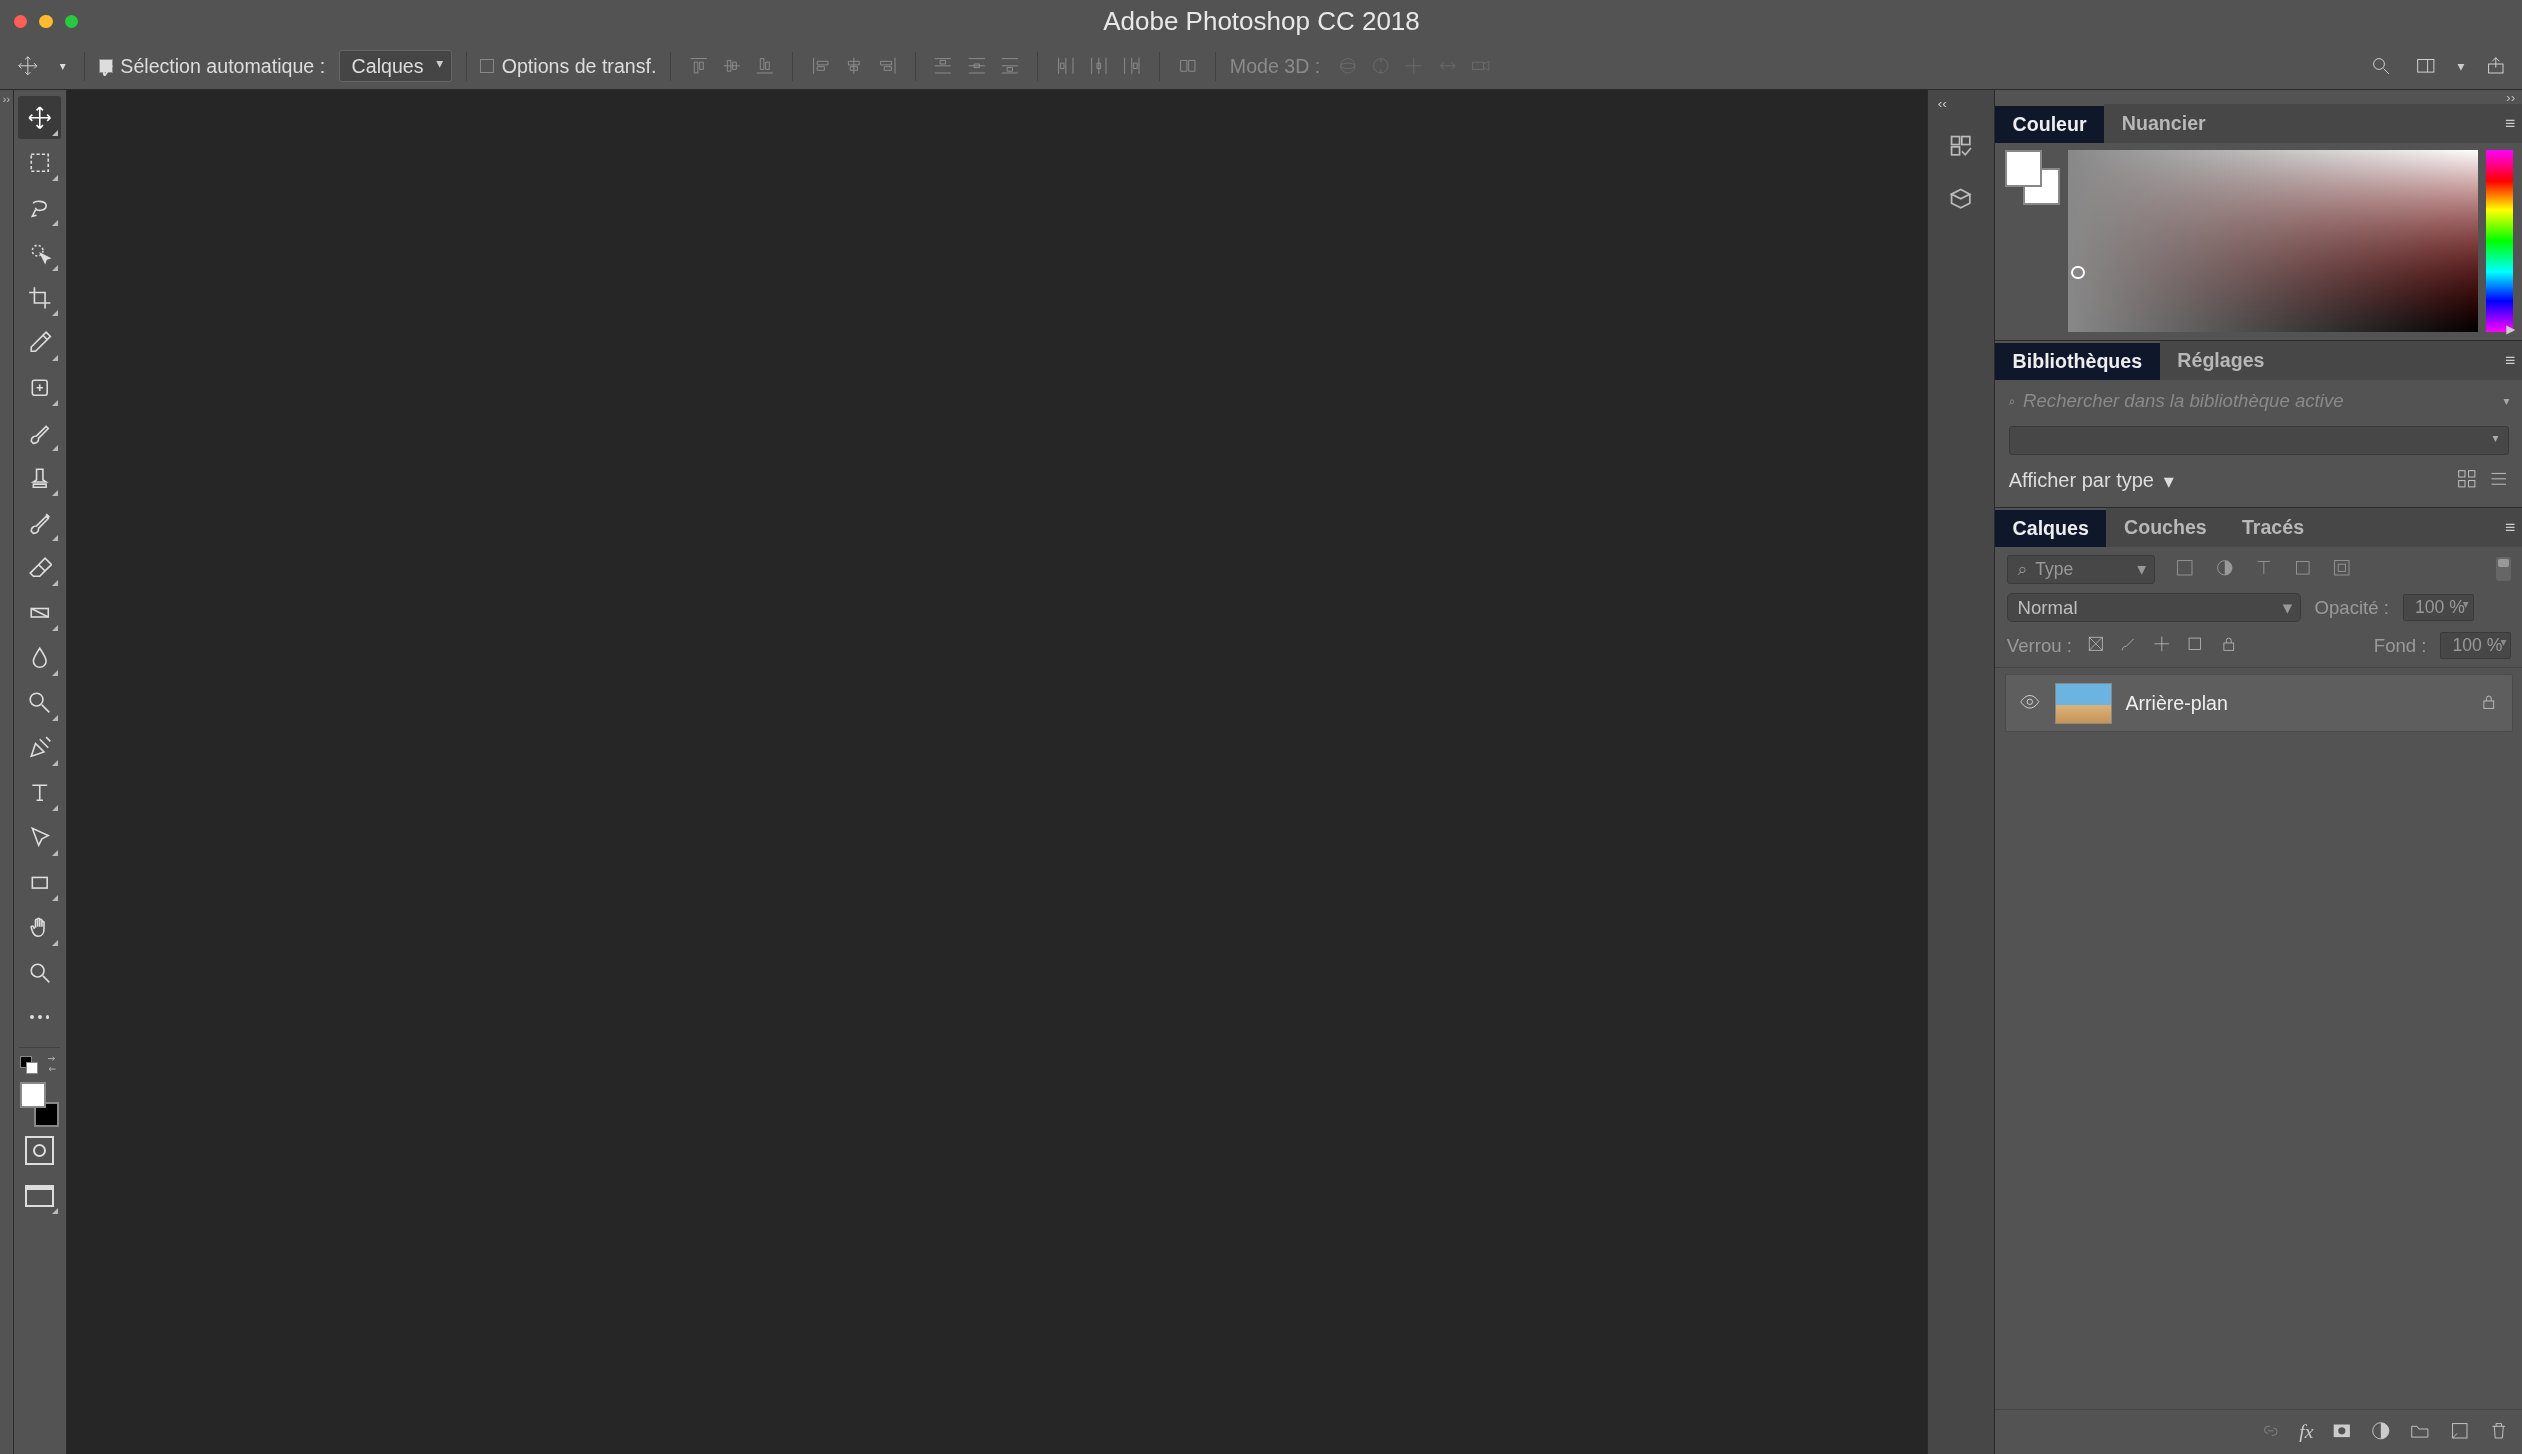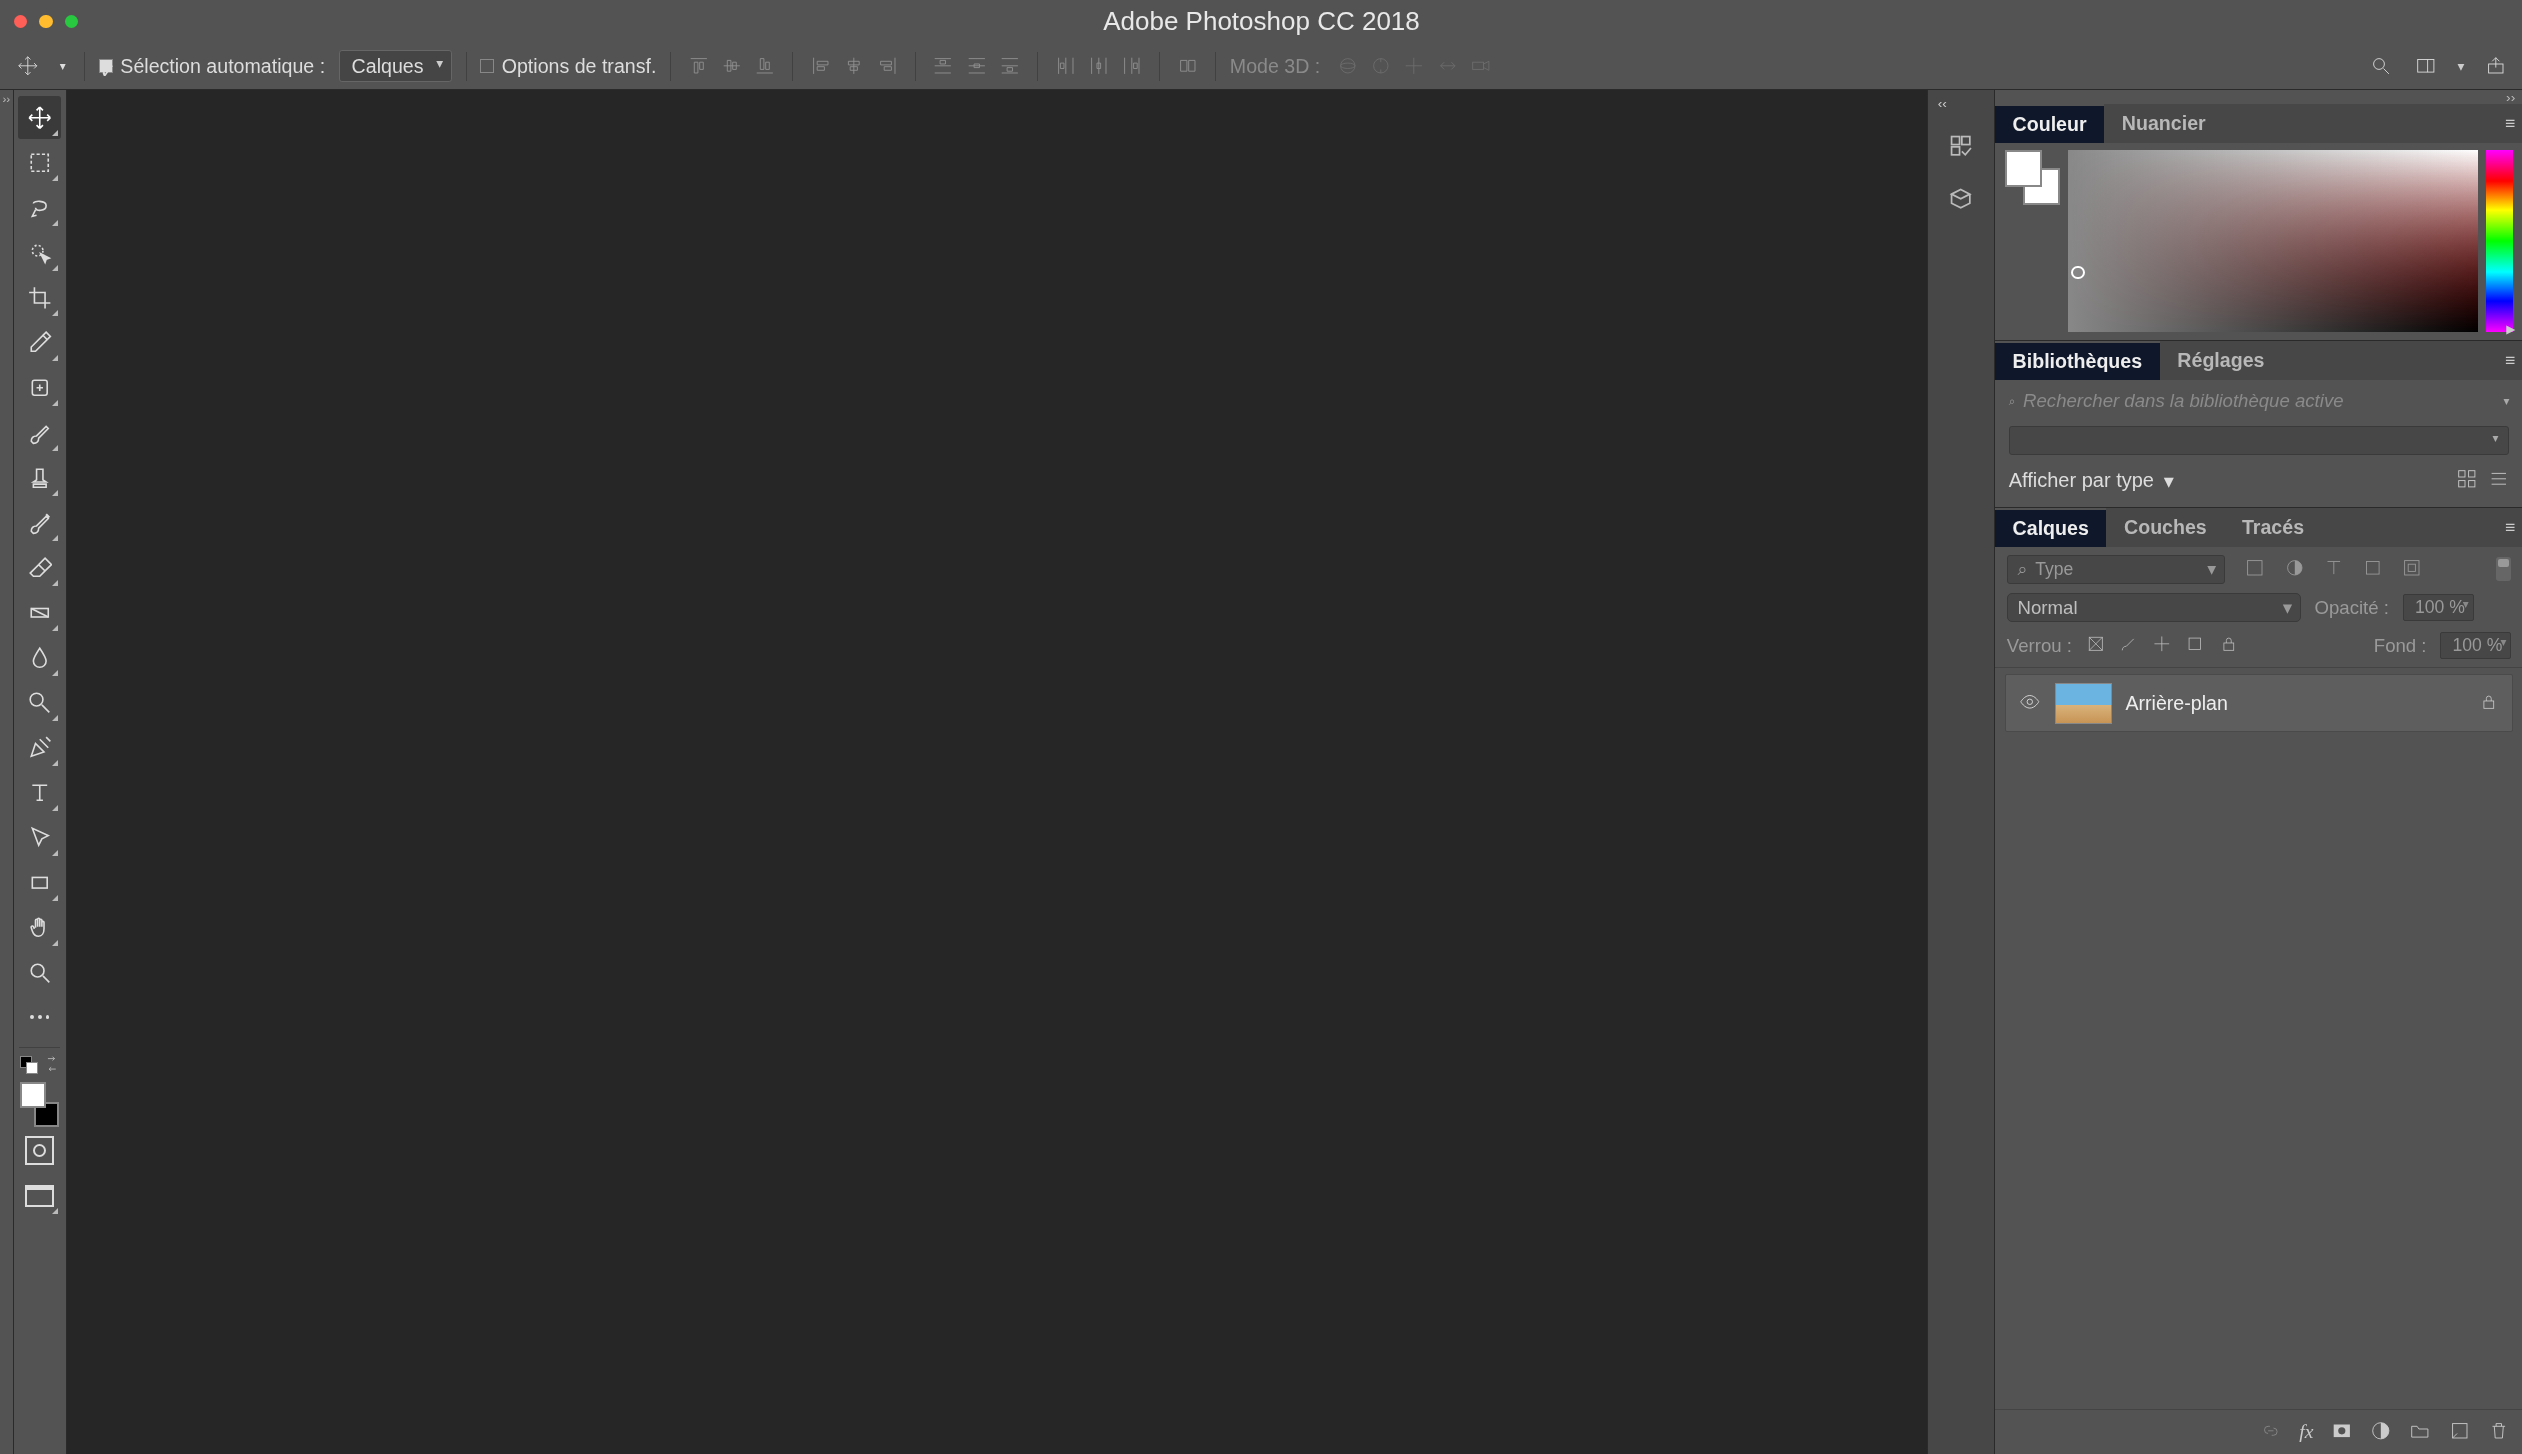--- a/index.html
+++ b/index.html
@@ -166,21 +166,21 @@
 .lib-footer { display:flex; align-items:center; justify-content:flex-end; gap:13.7px; padding:7.8px 11.8px; color:#bbb; font-size:18.6px; border-top:1px solid #444;}
 .lib-footer svg{width:21.6px;height:21.6px;stroke:#bbb;fill:none;}
 .trash-dim { opacity:.4; }
 
 
 .layers-body { display:flex; flex-direction:column; flex:1; min-height:0;}
 .layers-ctrl { padding:7.8px 11.8px; display:flex; flex-direction:column; gap:9.8px; border-bottom:1px solid #444;}
 .lay-row { display:flex; align-items:center; gap:13.7px; }
 .type-filter {
   background:#474747; border:1px solid #3a3a3a; border-radius:2.9px;
-  height:29px; width:218px; display:flex; align-items:center; padding:0 9.8px;
+  height:29px; width:148px; display:flex; align-items:center; padding:0 9.8px;
   color:#999; font-size:17.6px; position:relative;
 }
 .type-filter::before { content:"⌕"; margin-right:7.8px; font-size:17.6px; color:#999;}
 .type-filter::after { content:"▾"; position:absolute; right:7.8px; color:#999;}
 .filter-icons { display:flex; gap:17.6px; color:#999; margin-left:5.9px;}
 .filter-icons span svg{width:21.6px;height:21.6px;stroke:#999;fill:none;}
 .toggle-pill { margin-left:auto; width:15.7px;height:23.5px; background:#666; border-radius:2.9px; position:relative;}
 .toggle-pill::after{content:"";position:absolute;top:2px;left:2px;right:2px;height:7.8px;background:#999;border-radius:2px;}
 .blend-sel {
   background:#474747; border:1px solid #3a3a3a; border-radius:5px;

